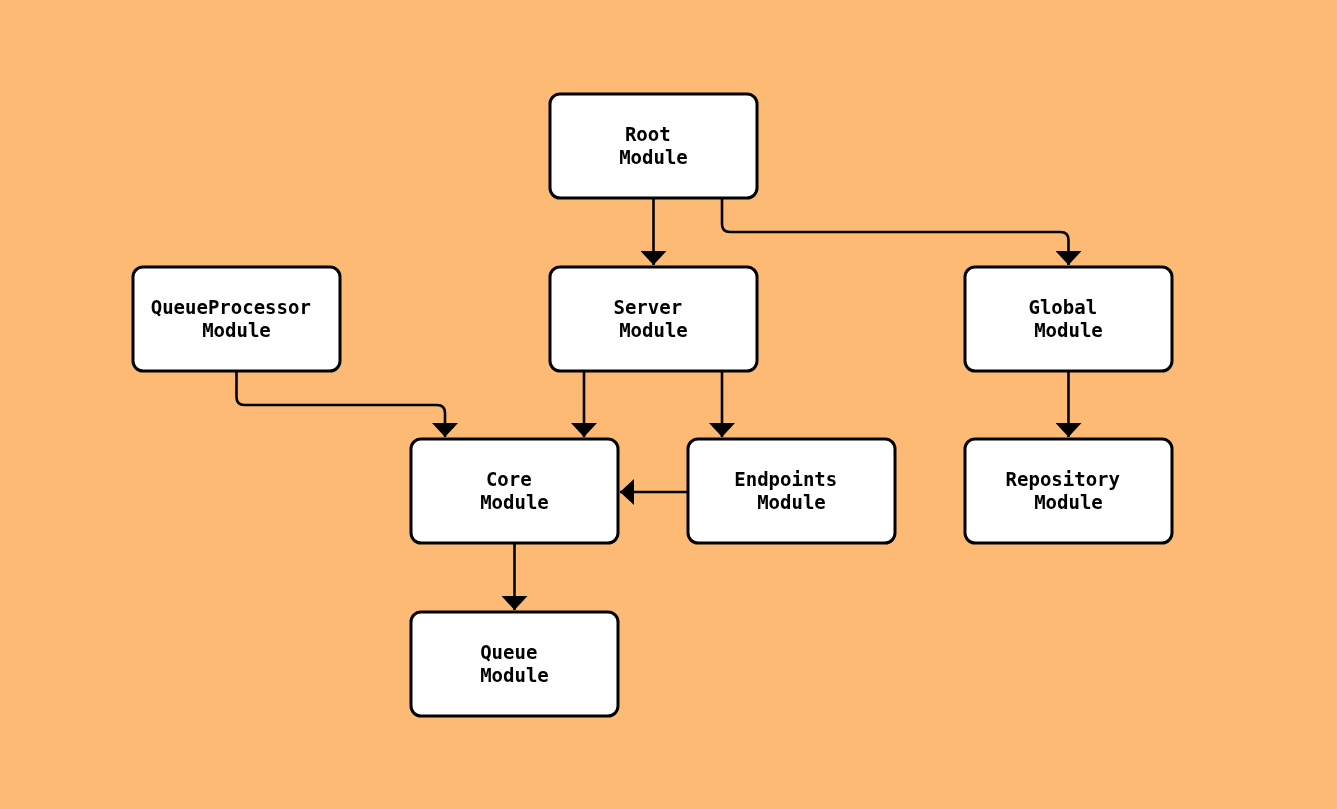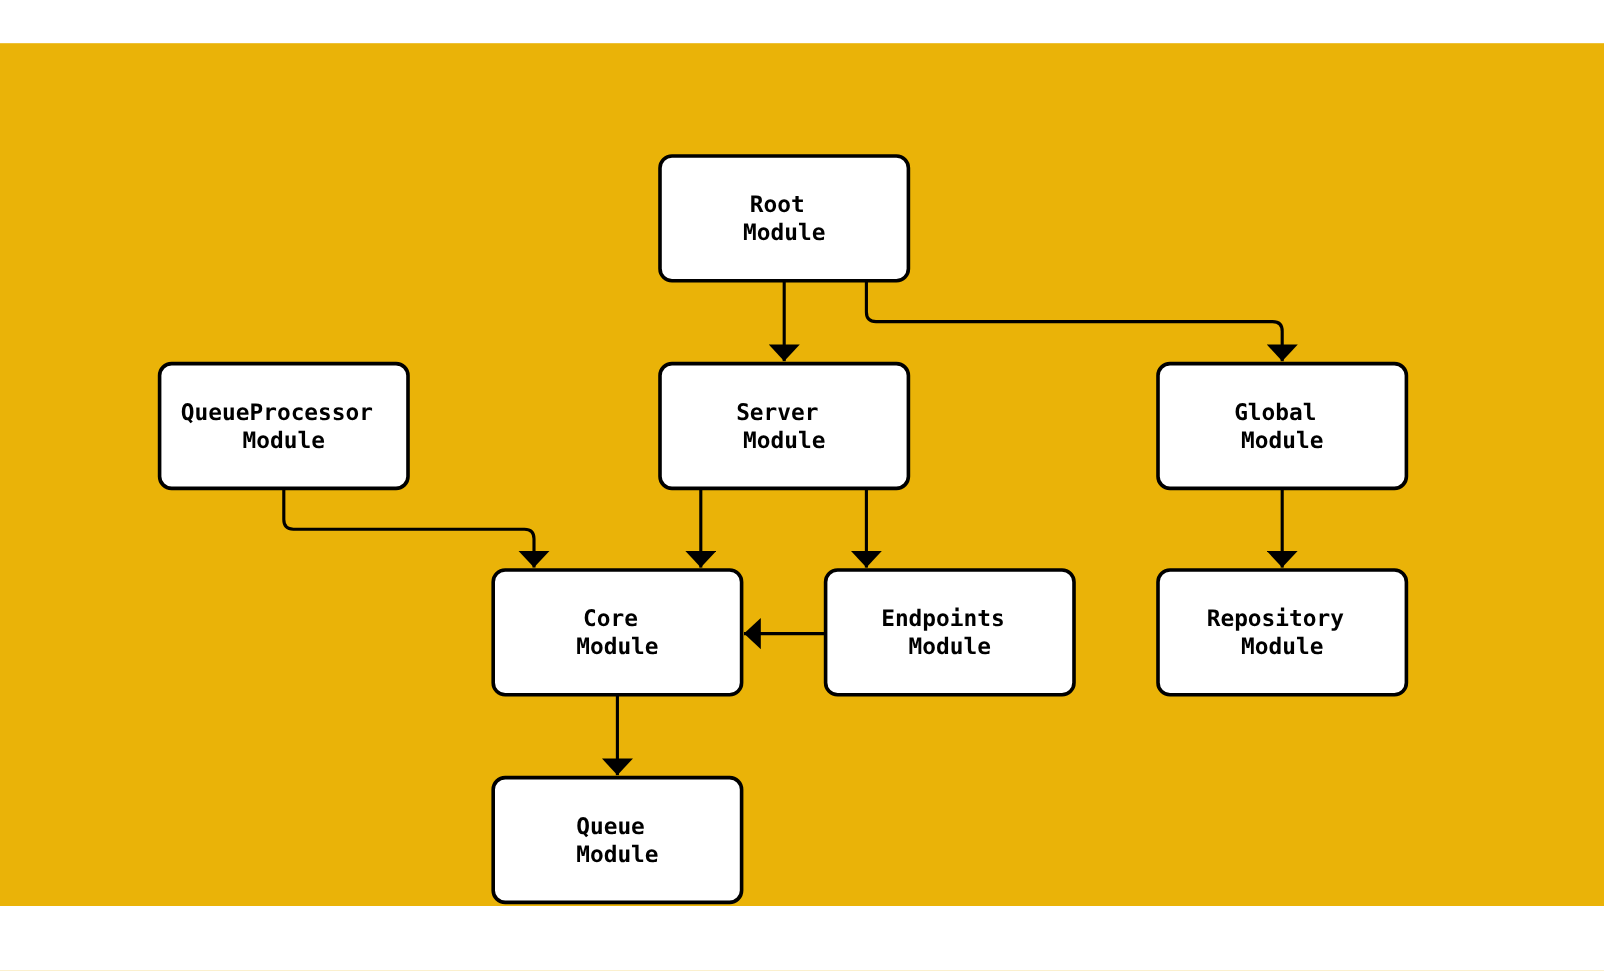--- a/index.html
+++ b/index.html
@@ -3,24 +3,23 @@
 <meta charset="utf-8">
 <style>
   html, body {
     margin: 0;
     padding: 0;
     background: #ffffff;
   }
   .stage {
     position: relative;
     width: 1337px;
-    height: 719px;
-    background: #eab308;
+    height: 809px;
+    background: #fdba74;
     overflow: hidden;
-    margin-top: 36px;
   }
   svg {
     display: block;
   }
   .node-box {
     fill: #ffffff;
     stroke: #000000;
     stroke-width: 3;
   }
   .node-label {

